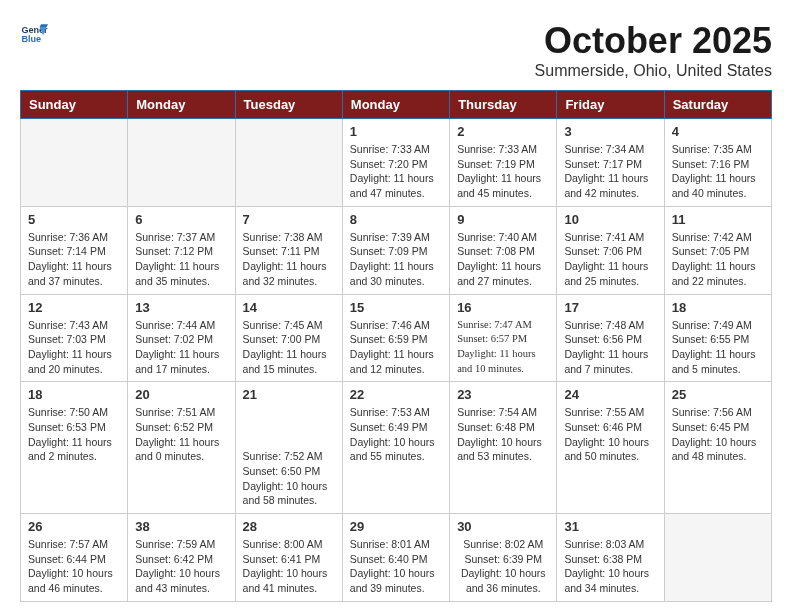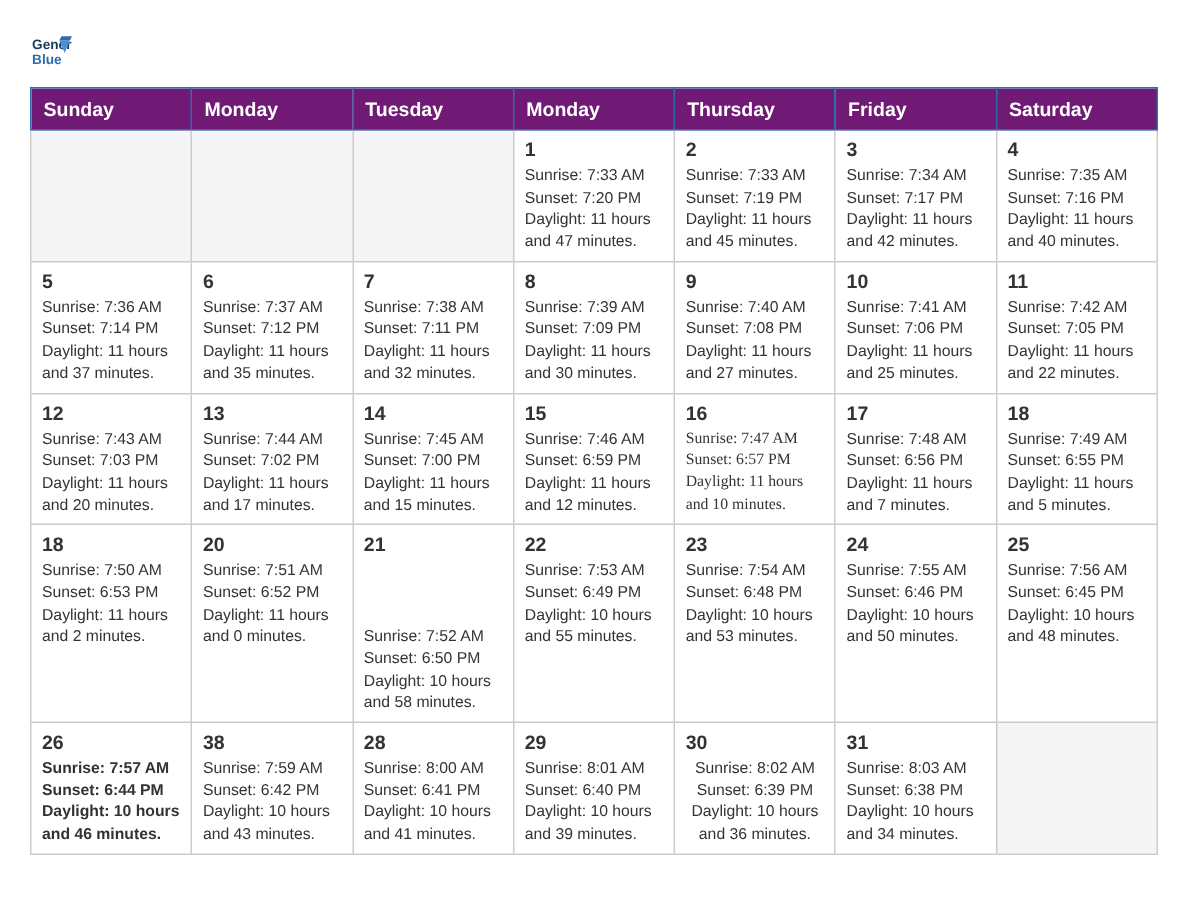--- a/index.html
+++ b/index.html
@@ -36,21 +36,21 @@
     .location-title {
       font-size: 16px;
       color: #333;
     }
     .calendar {
       width: 100%;
       border-collapse: collapse;
       border: 1px solid #ccc;
     }
     .calendar th {
-      background-color: #701a75;
+      background-color: #7f1d1d;
       color: white;
       text-align: left;
       padding: 6px 8px;
       font-size: 13px;
       font-weight: bold;
       border: 1px solid #2b6cb0;
     }
     .calendar td {
       border: 1px solid #ccc;
       vertical-align: top;
@@ -91,20 +91,22 @@
 <div class="header-section">
   <div class="logo">
     <svg class="logo-icon" viewBox="0 0 40 40">
       <text x="2" y="18" font-size="13" font-weight="bold" fill="#1a3a5c">General</text>
       <text x="2" y="32" font-size="13" font-weight="bold" fill="#2b6cb0">Blue</text>
       <polygon points="28,10 38,10 33,22" fill="#4a90d9"></polygon>
       <polygon points="30,6 40,6 38,10 28,10" fill="#2b6cb0"></polygon>
     </svg>
   </div>
   <div class="title-section">
+    <div class="month-title">October 2025</div>
+    <div class="location-title">Summerside, Ohio, United States</div>
   </div>
 </div>
 
 <table class="calendar">
   <thead>
     <tr>
     <th>Sunday</th>
         <th>Monday</th>
         <th>Tuesday</th>
         <th>Monday</th>
@@ -296,21 +298,21 @@
           <span class="day-number">25</span>
           <div class="day-info" style="white-space: pre-line;">Sunrise: 7:56 AM
 Sunset: 6:45 PM
 Daylight: 10 hours
 and 48 minutes.</div>
         </td>
       </tr>
       <tr class="week-row">
         <td>
           <span class="day-number">26</span>
-          <div class="day-info" style="white-space: pre-line; font-weight: bold;">Sunrise: 7:57 AM
+          <div class="day-info" style="white-space: pre-line;">Sunrise: 7:57 AM
 Sunset: 6:44 PM
 Daylight: 10 hours
 and 46 minutes.</div>
         </td>
         <td>
           <span class="day-number">38</span>
           <div class="day-info" style="white-space: pre-line;">Sunrise: 7:59 AM
 Sunset: 6:42 PM
 Daylight: 10 hours
 and 43 minutes.</div>

